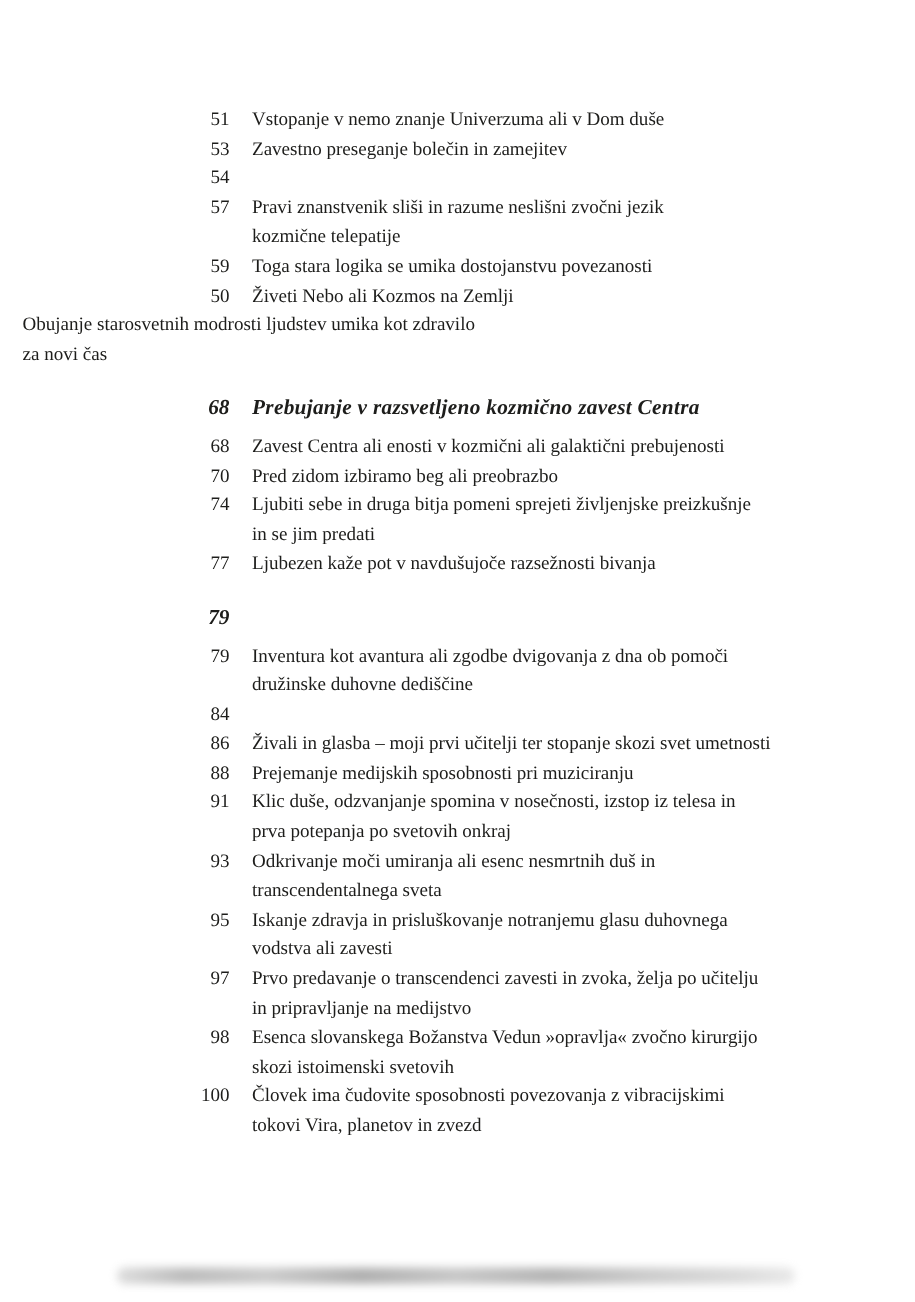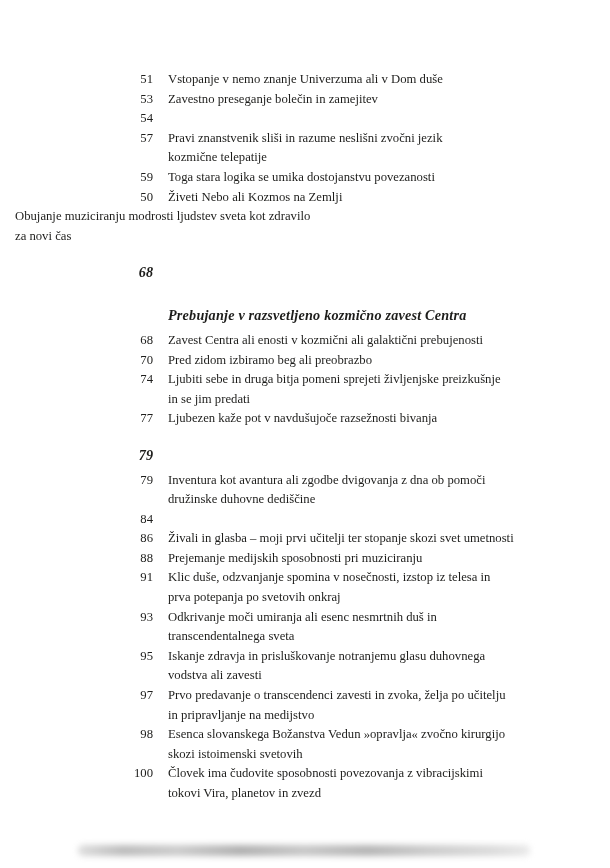--- a/index.html
+++ b/index.html
@@ -39,21 +39,21 @@
   .txt .line {
     display: block;
     white-space: nowrap;
   }
   .heading-row {
     font-weight: bold;
     font-style: italic;
     font-size: 14.2px;
     margin-bottom: 5px;
   }
-  .heading-row .txt { letter-spacing: 0.2px; margin-top: 43px; }
+  .heading-row .txt { letter-spacing: 0.2px; }
   
   .blur-bar {
     position: absolute;
     left: 78px;
     top: 845px;
     width: 452px;
     height: 11px;
     border-radius: 5px;
     opacity: 0.45;
     filter: blur(3px);
@@ -97,21 +97,21 @@
           </span>
   </div>
         <div class="row entry-row">
     <span class="num">50</span>
     <span class="txt">
             <span class="line">Živeti Nebo ali Kozmos na Zemlji</span>
           </span>
   </div>
         <div class="row entry-row">
     <span class="txt">
-            <span class="line">Obujanje muziciranju modrosti ljudstev sveta kot zdravilo</span>
+            <span class="line">Obujanje starosvetnih modrosti ljudstev umika kot zdravilo</span>
             <span class="line">za novi čas</span>
           </span>
   </div>
       </section>
       <section class="toc-section">
         <div class="row heading-row">
     <span class="num">68</span>
     <span class="txt">Prebujanje v razsvetljeno kozmično zavest Centra</span>
   </div>
         <div class="row entry-row">

